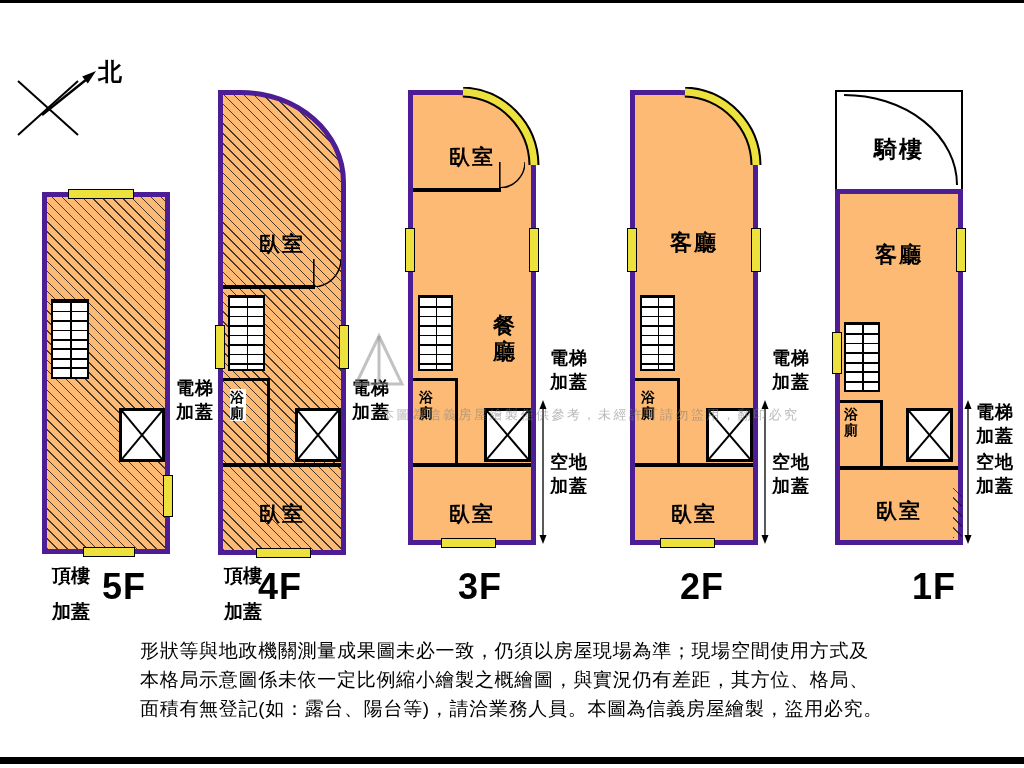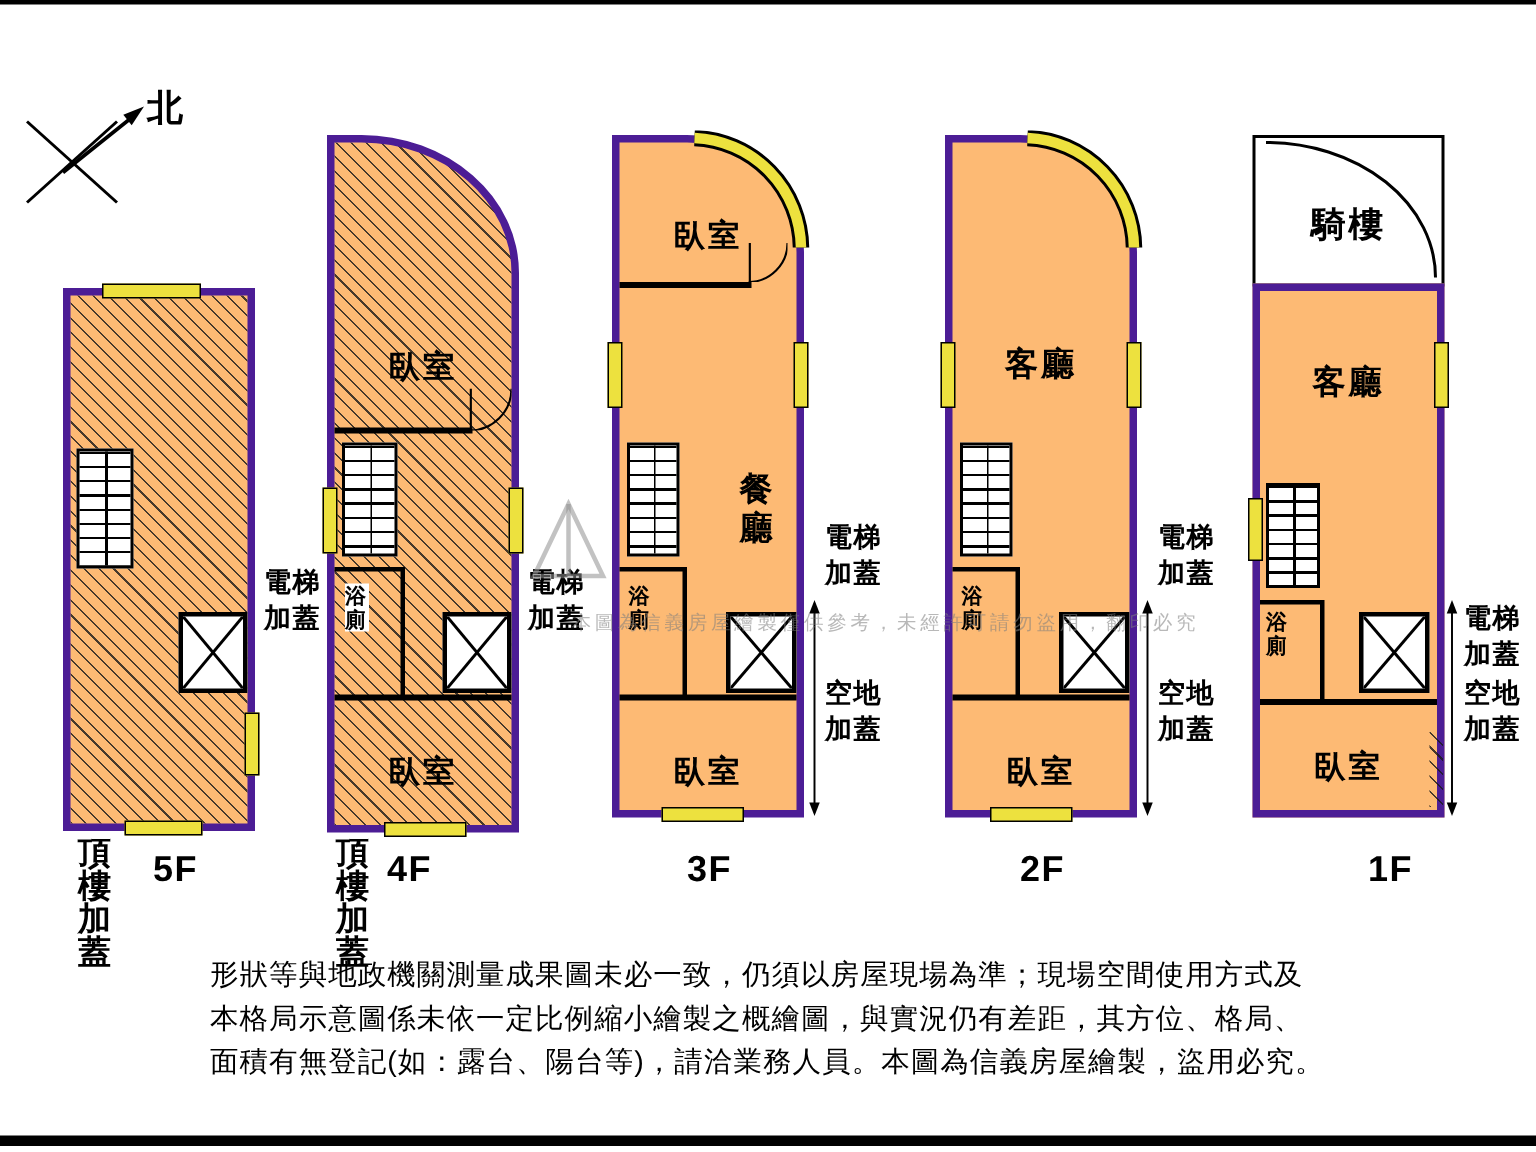--- a/index.html
+++ b/index.html
@@ -20,22 +20,22 @@
   .stairs .mid{position:absolute; left:50%; top:0; width:1.5px; height:100%; background:#000;}
   .elevator{position:absolute; background:#fff; border:3.5px solid #000; box-sizing:border-box;}
   .elevator svg{display:block;}
   .wall{position:absolute; background:#000;}
   .room-label{position:absolute; left:0; width:100%; text-align:center;
     font-size:21px; font-weight:600; letter-spacing:2px;}
   .vtext{position:absolute; word-break:break-all; text-align:left;}
   .side-label{width:40px; font-size:18px; line-height:24px; letter-spacing:1px; font-weight:600;}
   .bath-label{width:16px; font-size:14px; line-height:16px; font-weight:600;}
   .dining-label{width:24px; font-size:22px; line-height:26px; font-weight:700;}
-  .cap-small{width:42px; font-size:22px; line-height:22px; font-weight:600;}
-  .cap-big{position:absolute; font-size:24px; font-weight:700; letter-spacing:1px;}
+  .cap-small{width:42px; font-size:19px; line-height:36px; font-weight:600;}
+  .cap-big{position:absolute; font-size:36px; font-weight:700; letter-spacing:1px;}
   .doorarc{position:absolute;}
   .dim{position:absolute;}
   .wm-brand{position:absolute; font-size:55px; font-weight:700; letter-spacing:25px;
     color:rgba(125,125,125,0.5); white-space:nowrap;}
   .wm-note{position:absolute; font-size:13px; letter-spacing:2.5px; color:rgba(125,125,125,0.55); white-space:nowrap;}
   .disc-line{font-size:19px; line-height:29px; letter-spacing:0.7px; color:#000;}
 </style>
 </head>
 <body>
 

